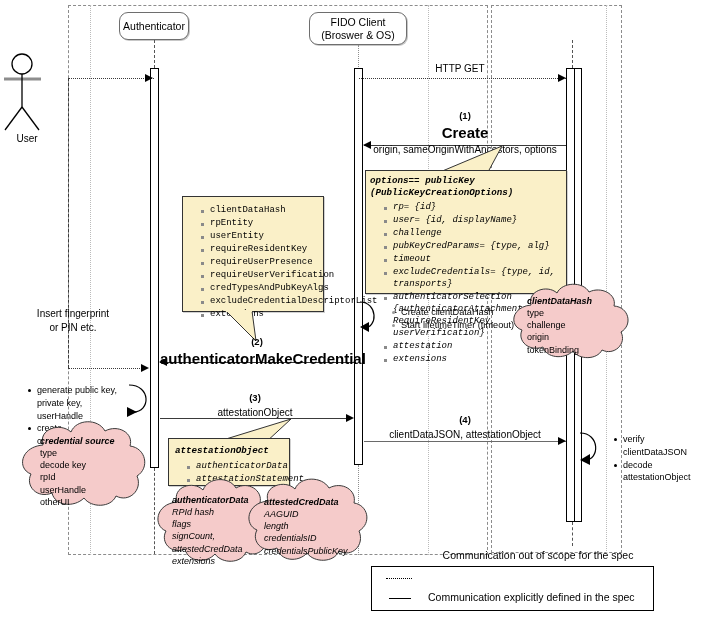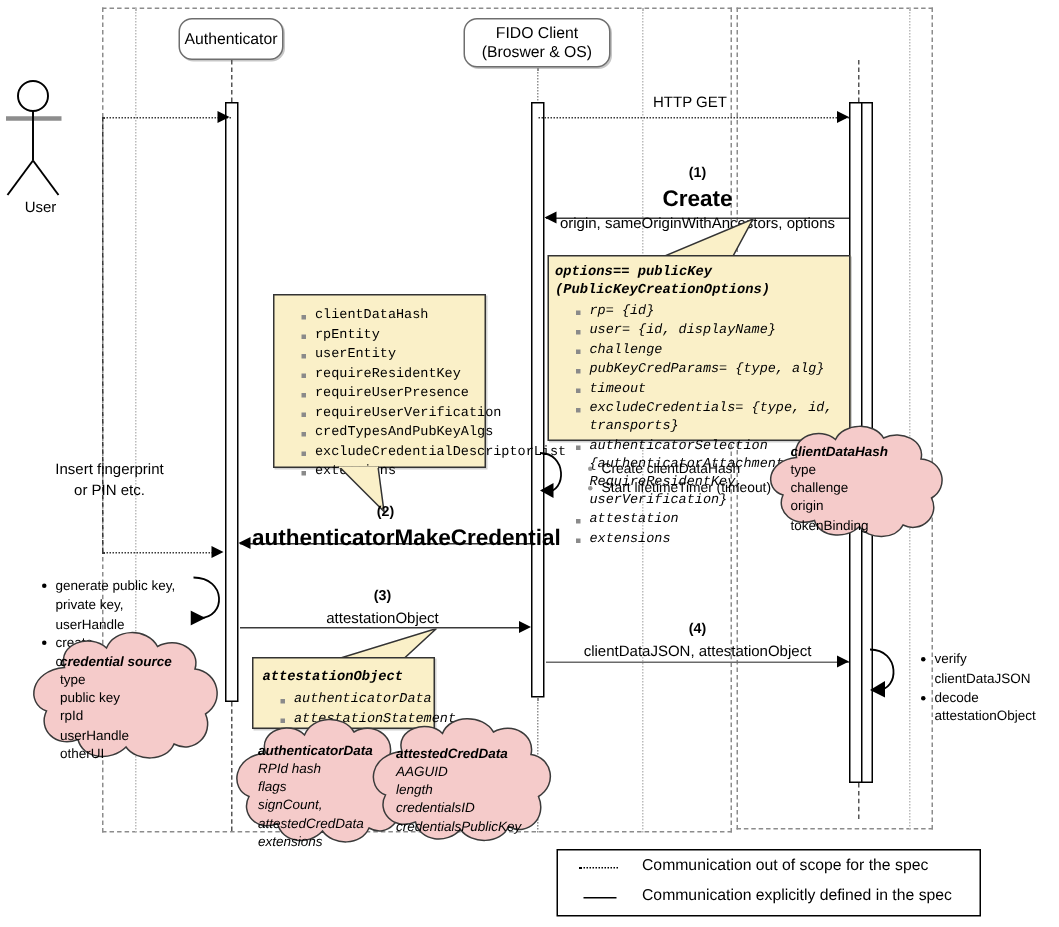--- a/index.html
+++ b/index.html
@@ -216,21 +216,21 @@
     <div>Insert fingerprint</div>
     <div>or PIN etc.</div>
   </div>
   <div class="line-dotted" style="left:68px;top:368px;width:78px;"></div>
   <div class="arrowhead arrow-right" style="left:141px;top:364px;"></div>
 
   <div class="line-solid" style="left:160px;top:362px;width:194px;"></div>
   <div class="arrowhead arrow-left" style="left:159px;top:358px;"></div>
   <div class="msg-label" style="left:160px;top:336px;width:194px;">
     <div class="msg-num">(2)</div>
-    <div class="msg-name" style="margin-top:2px;padding-left:8px;">authenticatorMakeCredential</div>
+    <div class="msg-name" style="margin-top:2px;">authenticatorMakeCredential</div>
   </div>
 
   <div class="abs" style="left:127px;top:382px;width:28px;height:36px;">
     <svg width="28" height="36" viewBox="0 0 28 36">
       <path d="M2,3 C24,3 24,30 6,30" fill="none" stroke="#000" stroke-width="1.2"></path>
       <polygon points="0,25 0,35 10,30" fill="#000"></polygon>
     </svg>
   </div>
   <div class="plain-list" style="left:18px;top:384px;width:112px;font-size:9px;">
     <ul>
@@ -248,21 +248,21 @@
 
   <div class="cloud" style="left:16px;top:420px;width:135px;height:90px;">
     <svg width="135" height="90" viewBox="0 0 135 90">
       <path d="M27,25 C22,9 44,2 55,12 C60,-1 82,-2 89,11 C102,4 118,13 114,26
                C130,28 134,48 121,56 C127,70 113,83 100,76 C95,88 75,88 68,78
                C58,88 39,86 36,73 C21,79 9,66 15,54 C1,49 4,27 27,25 Z" fill="#f5cbca" stroke="#3a3a3a" stroke-width="1"></path>
     </svg>
     <div class="cloud-text" style="left:24px;top:15px;">
       <div class="cloud-title">credential source</div>
       <div>type</div>
-      <div>public key</div>
+      <div>decode key</div>
       <div>rpId</div>
       <div>userHandle</div>
       <div>otherUI</div>
     </div>
   </div>
 
   <div class="note-tail" style="left:213px;top:419px;width:86px;height:24px;">
     <svg width="86" height="24" viewBox="0 0 86 24">
       <polygon points="0,24 78,0 52,24" fill="#faf0c8" stroke="#333" stroke-width="1"></polygon>
       <line x1="0" y1="24" x2="52" y2="24" stroke="#faf0c8" stroke-width="2"></line>
@@ -322,17 +322,17 @@
   </div>
   <div class="plain-list" style="left:604px;top:433px;width:104px;font-size:9px;">
     <ul>
       <li>verify clientDataJSON</li>
       <li>decode attestationObject</li>
     </ul>
   </div>
 
   <div class="legend" style="left:371px;top:566px;width:283px;height:45px;"></div>
   <div class="legend-dots" style="left:386px;top:578px;width:26px;"></div>
-  <div class="legend-row" style="left:428px;top:571px;width:220px;">Communication out of scope for the spec</div>
+  <div class="legend-row" style="left:428px;top:549px;width:220px;text-align:center;">Communication out of scope for the spec</div>
   <div class="legend-solid" style="left:389px;top:598px;width:22px;"></div>
   <div class="legend-row" style="left:428px;top:591px;width:226px;">Communication explicitly defined in the spec</div>
 
 </div>
 
 </body></html>

